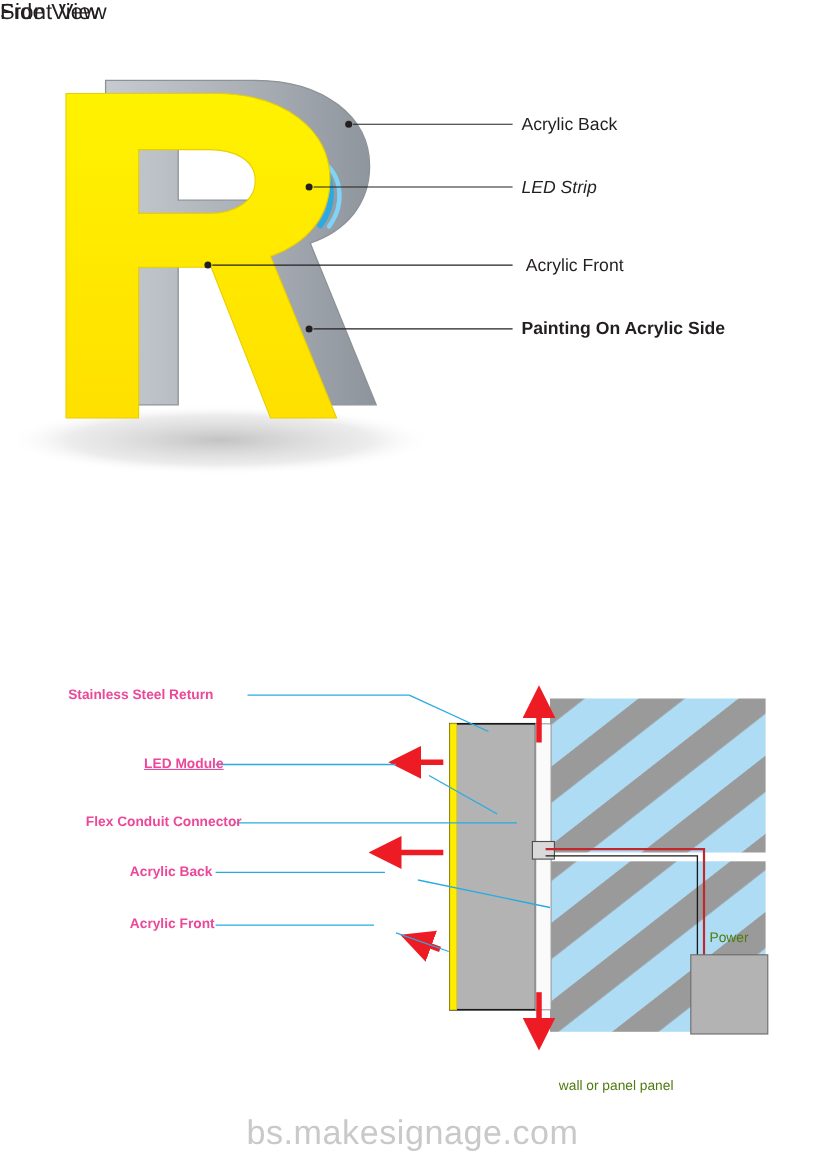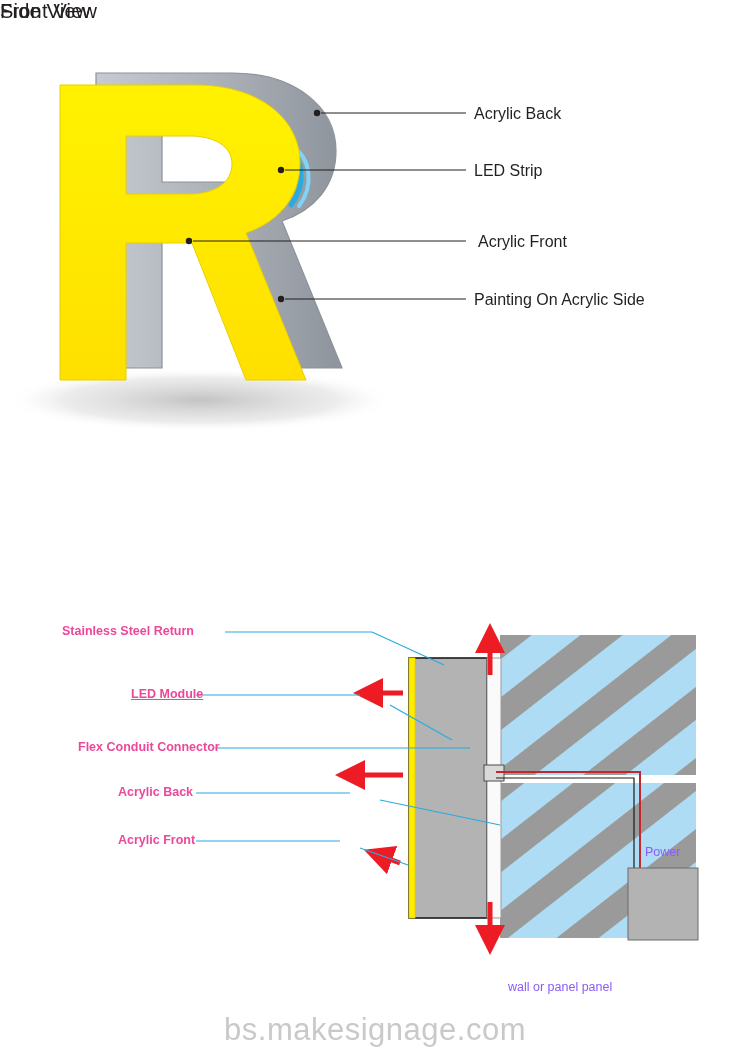--- a/index.html
+++ b/index.html
@@ -32,21 +32,21 @@
   .side-label {
     position: absolute;
     font-size: 12.5px;
     font-weight: bold;
     color: #ec4899;
     white-space: nowrap;
   }
   .plain-label {
     position: absolute;
     font-size: 12.5px;
-    color: #8b5cf6;
+    color: #4d7c0f;
     white-space: nowrap;
   }
   .watermark {
     position: absolute;
     left: 0;
     right: 0;
     bottom: 8px;
     text-align: center;
     font-size: 31px;
     color: #c9c9c9;
@@ -126,23 +126,23 @@
   </g>
   <g fill="#231f20">
     <circle cx="317" cy="113" r="3.2"></circle>
     <circle cx="281" cy="170" r="3.2"></circle>
     <circle cx="189" cy="241" r="3.2"></circle>
     <circle cx="281" cy="299" r="3.2"></circle>
   </g>
 </svg>
 
 <div class="callout-label" style="left:474px; top:105px;">Acrylic Back</div>
-<div class="callout-label" style="left:474px; top:162px;">LED Strip</div>
+<div class="callout-label" style="left:474px; top:162px;font-style:italic;">LED Strip</div>
 <div class="callout-label" style="left:478px; top:233px;">Acrylic Front</div>
-<div class="callout-label" style="left:474px; top:291px;">Painting On Acrylic Side</div>
+<div class="callout-label" style="left:474px; top:291px;font-weight:bold;">Painting On Acrylic Side</div>
 
 <div class="section-title">Side View</div>
 
 <svg id="side-svg" width="750" height="500" viewBox="0 0 750 500">
   <defs>
     <pattern id="wallHatch" patternUnits="userSpaceOnUse" width="56" height="56" patternTransform="rotate(-38)">
       <rect width="56" height="56" fill="#AEDCF4"></rect>
       <rect width="56" height="26" fill="#9A9A9A"></rect>
     </pattern>
     <marker id="arrowHead" markerWidth="6" markerHeight="6" refX="3" refY="3" orient="auto">

